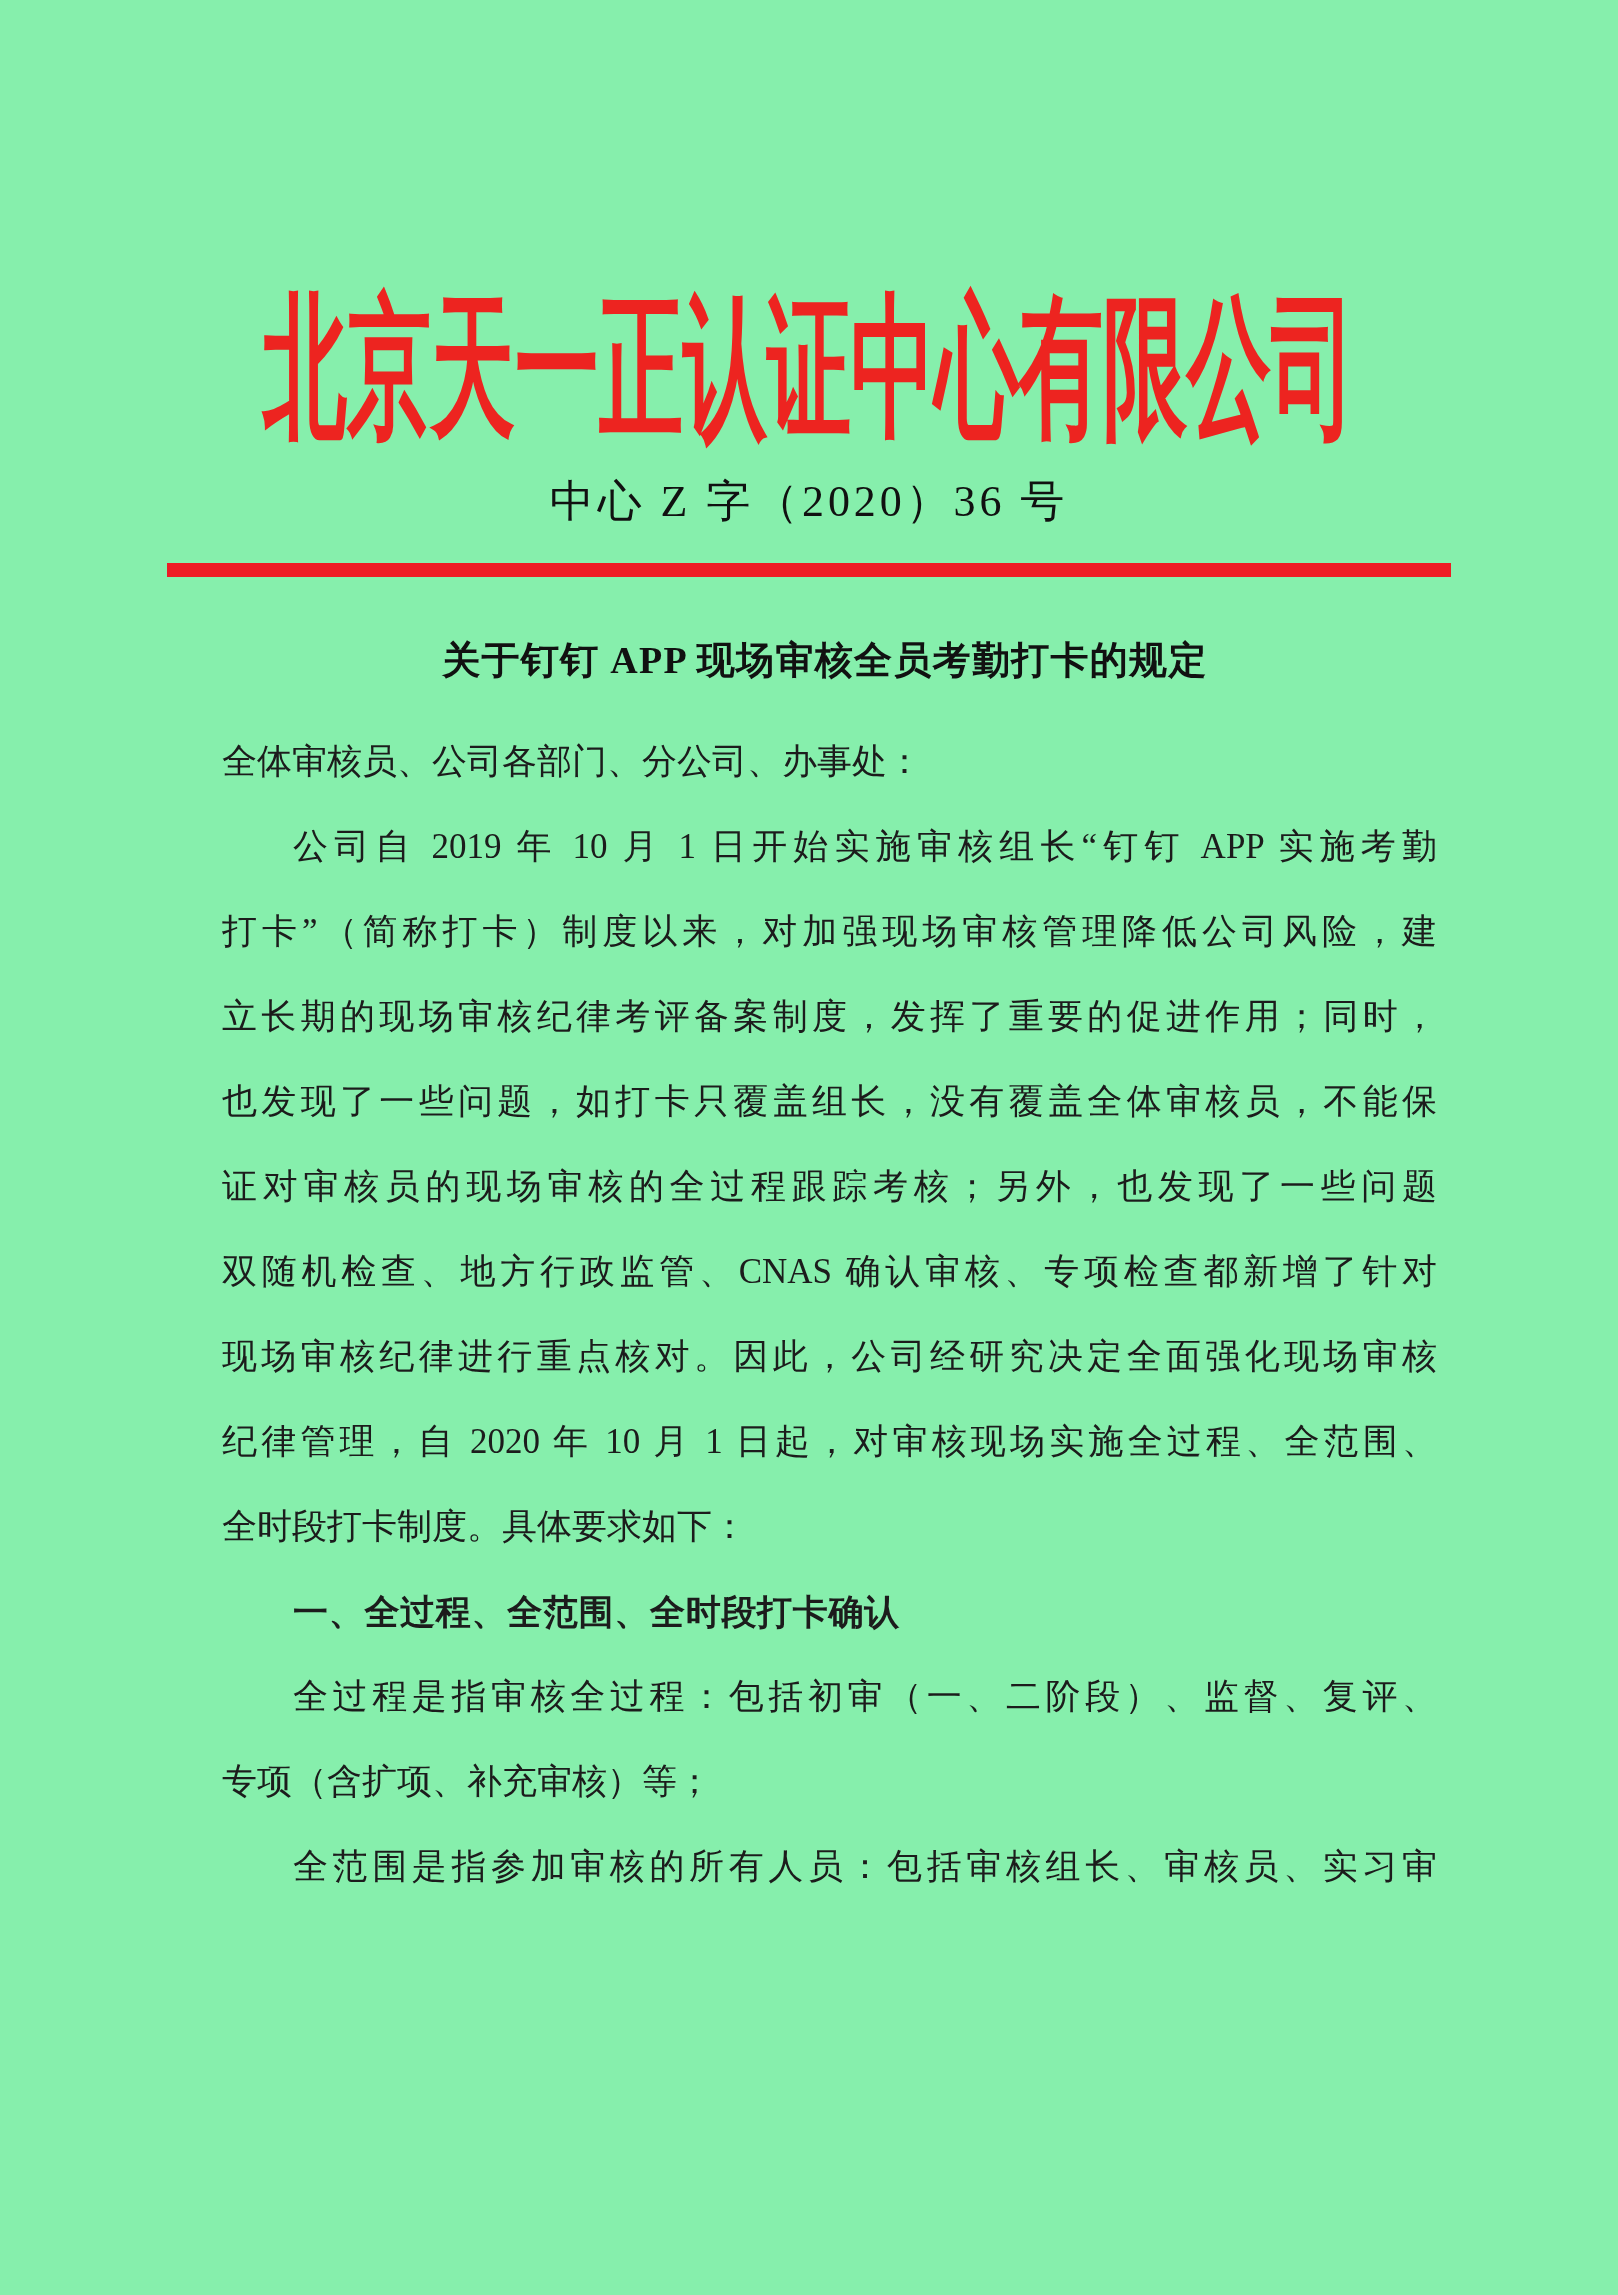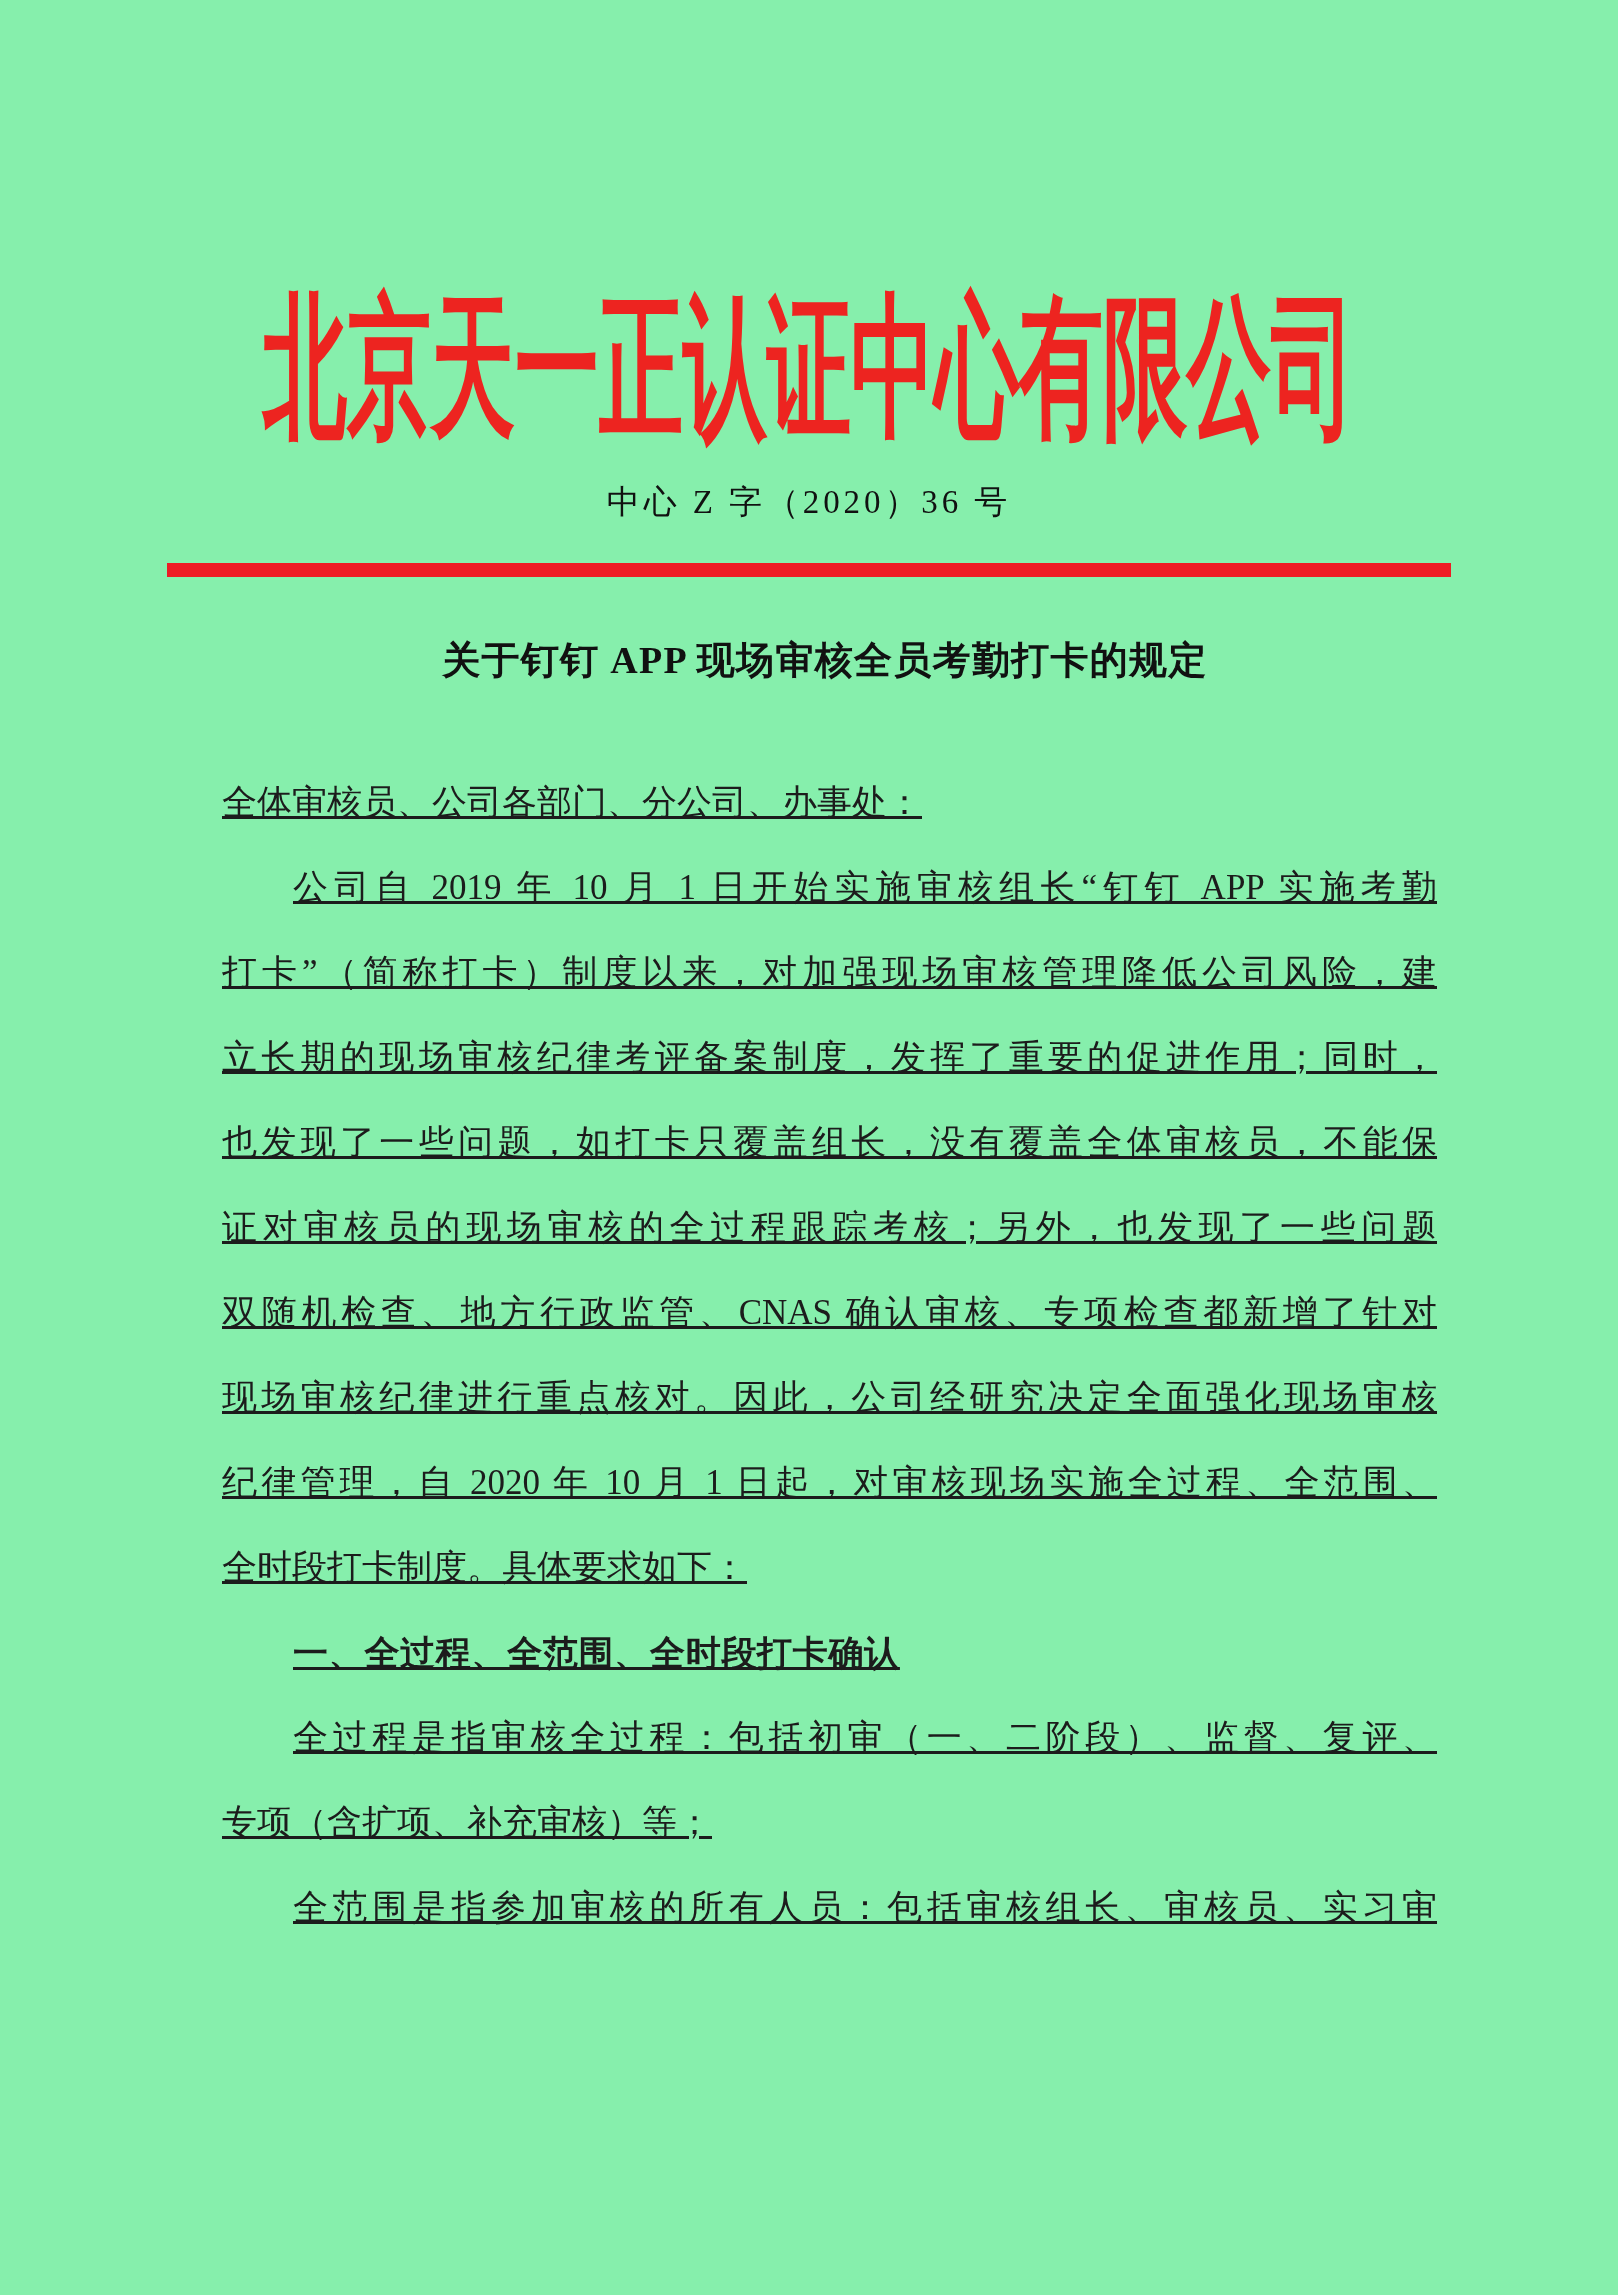--- a/index.html
+++ b/index.html
@@ -27,21 +27,21 @@
     white-space: nowrap;
   }
   #doc-number {
     position: absolute;
     top: 482px;
     left: 0;
     width: 100%;
     height: 40px;
     line-height: 40px;
     text-align: center;
-    font-size: 33px;
+    font-size: 44px;
     letter-spacing: 3.9px;
     color: #111;
     white-space: nowrap;
   }
   #red-rule {
     position: absolute;
     top: 563px;
     left: 167px;
     width: 1284px;
     height: 14.4px;
@@ -57,24 +57,23 @@
     text-align: center;
     font-size: 38px;
     font-weight: bold;
     letter-spacing: 1.3px;
     color: #111;
     white-space: nowrap;
     padding-left: 16px;
   }
   #body-text {
     position: absolute;
-    top: 760px;
+    top: 719px;
     left: 222px;
     width: 1215px;
-    text-decoration: underline;
   }
   .body-line {
     height: 85px;
     line-height: 85px;
     font-size: 35px;
     text-align: left;
     color: #1c1c1c;
     overflow: hidden;
   }
   .body-line.full {

